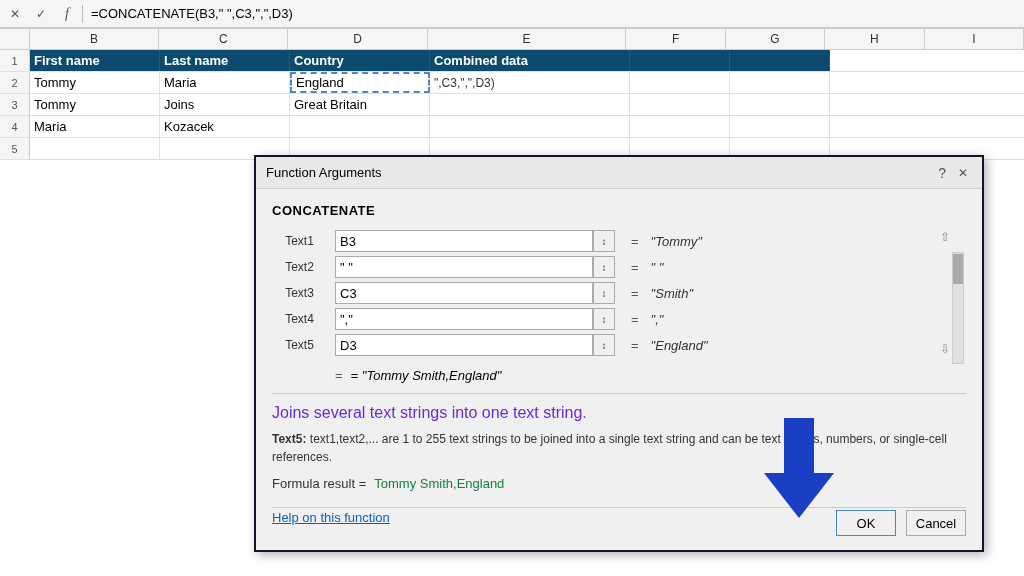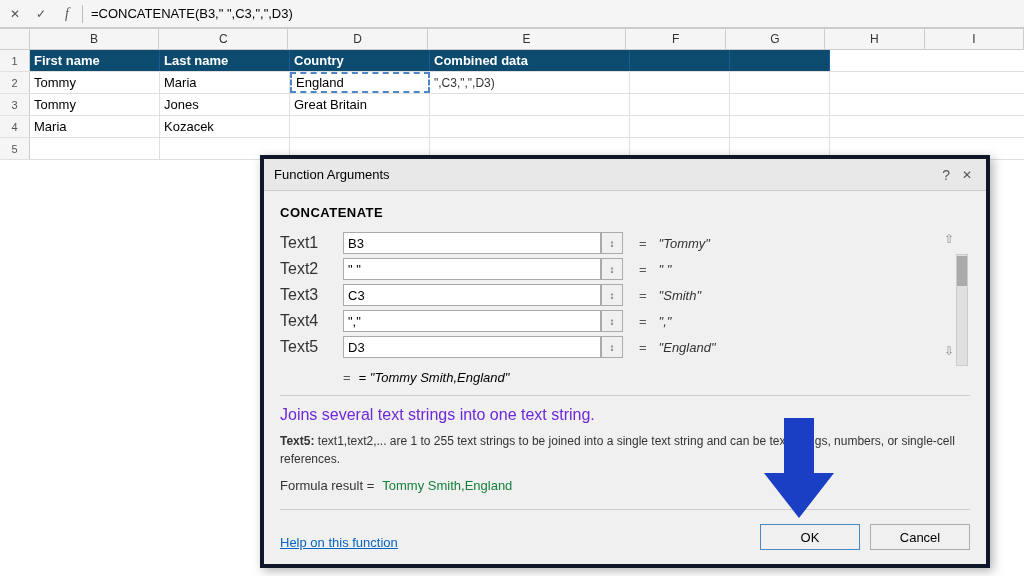--- a/index.html
+++ b/index.html
@@ -149,24 +149,24 @@
     
     .formula-preview {
       font-size: 12px;
       color: #333;
     }
 
     
     .dialog-overlay {
       position: absolute;
       top: 155px;
-      left: 260px;
+      left: 254px;
       width: 730px;
       background: #f0f0f0;
-      border: 4px solid #0f172a;
+      border: 2px solid #0f172a;
       box-shadow: 3px 3px 10px rgba(0,0,0,0.3);
       font-size: 13px;
     }
     .dialog-title-bar {
       display: flex;
       align-items: center;
       justify-content: space-between;
       background: #e8e8e8;
       border-bottom: 1px solid #ccc;
       padding: 6px 10px;
@@ -210,23 +210,23 @@
       gap: 4px;
       margin-bottom: 12px;
     }
     .arg-row {
       display: flex;
       align-items: center;
       gap: 8px;
     }
     .arg-label {
       width: 55px;
-      text-align: left;
-      color: #333;
-      font-size: 16px;
+      text-align: center;
+      color: #333;
+      font-size: 12px;
       flex-shrink: 0;
     }
     .arg-input-wrap {
       display: flex;
       align-items: flex-start;
       flex: 1;
       max-width: 280px;
     }
     .arg-input {
       flex: 1;
@@ -316,34 +316,34 @@
       color: #333;
     }
     .formula-result-value {
       color: #15803d;
     }
 
     
     .dialog-footer {
       display: flex;
       justify-content: flex-end;
-      align-items: flex-end;
+      align-items: flex-start;
       gap: 10px;
       border-top: 1px solid #ccc;
-      padding-top: 14px;
+      padding-top: 2px;
     }
     .help-link {
       flex: 1;
       color: #0563c1;
       text-decoration: underline;
       cursor: pointer;
       font-size: 13px;
     }
     .dialog-btn {
-      width: 100px;
+      width: 60px;
       height: 26px;
       border: 1px solid #aaa;
       background: #f0f0f0;
       font-size: 13px;
       cursor: pointer;
       display: flex;
       align-items: center;
       justify-content: center;
     }
     .dialog-btn-ok {
@@ -400,21 +400,21 @@
       <div class="cell col-c">Maria</div>
       <div class="cell col-d cell-d3">England</div>
       <div class="cell col-e formula-preview">",C3,",",D3)</div>
       <div class="cell col-f"></div>
       <div class="cell col-g"></div>
     </div>
 
     <div class="grid-row">
       <div class="row-num">3</div>
       <div class="cell col-b">Tommy</div>
-      <div class="cell col-c">Jones</div>
+      <div class="cell col-c">Joins</div>
       <div class="cell col-d">Great Britain</div>
       <div class="cell col-e"></div>
       <div class="cell col-f"></div>
       <div class="cell col-g"></div>
     </div>
 
     <div class="grid-row">
       <div class="row-num">4</div>
       <div class="cell col-b">Maria</div>
       <div class="cell col-c">Kozacek</div>

